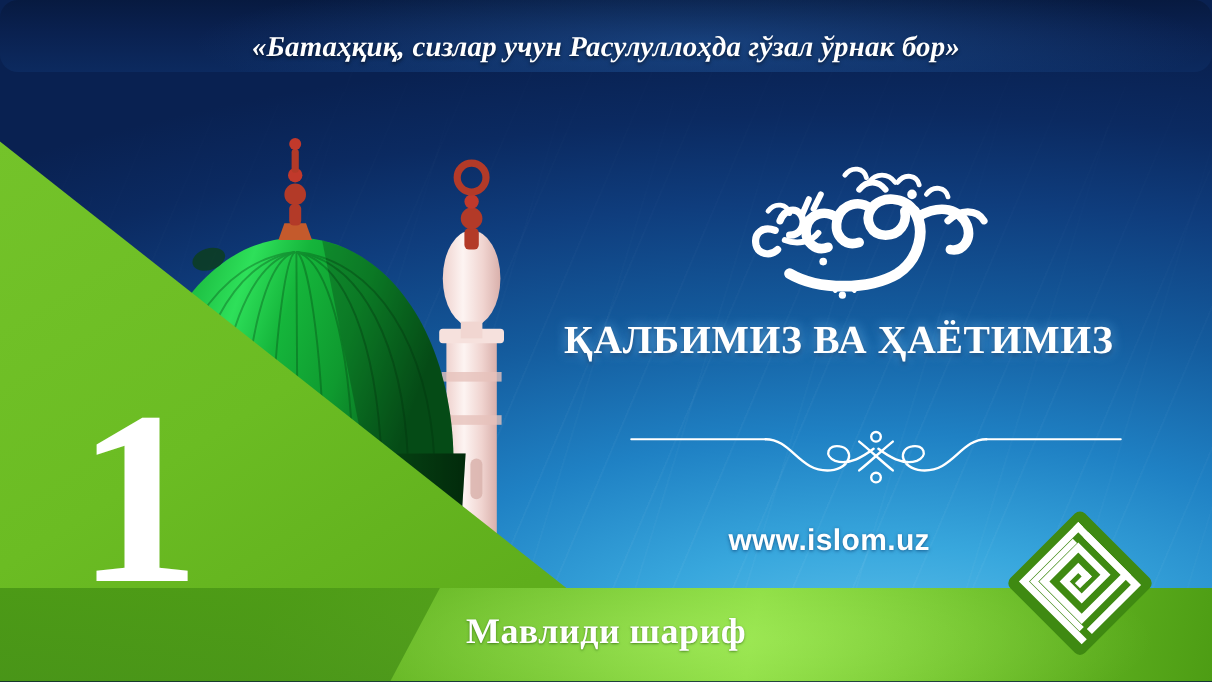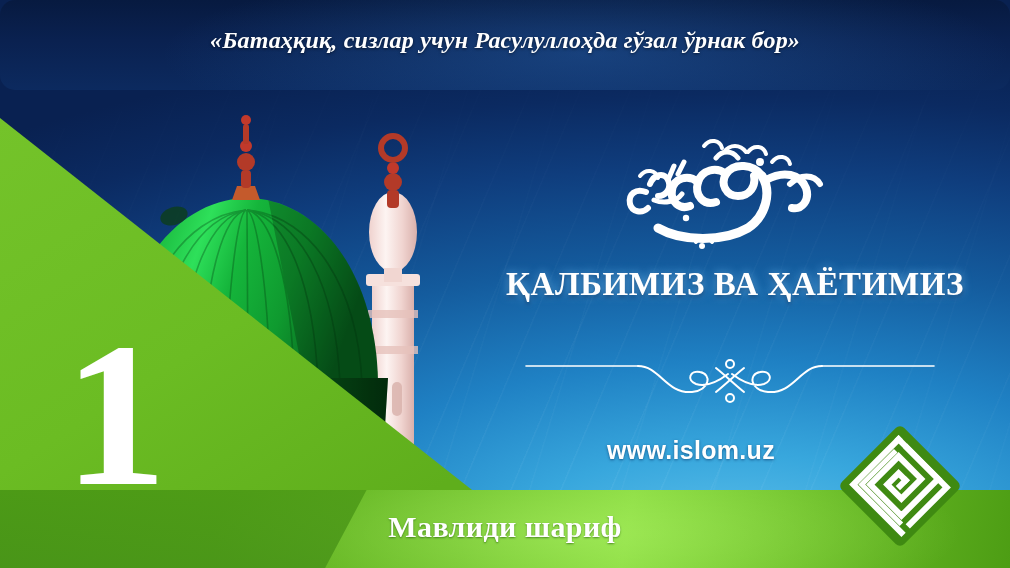--- a/index.html
+++ b/index.html
@@ -31,21 +31,21 @@
       repeating-linear-gradient(107deg, rgba(255,255,255,0.00) 0px, rgba(255,255,255,0.00) 33px, rgba(255,255,255,0.04) 33px, rgba(255,255,255,0.04) 34px, rgba(255,255,255,0.00) 35px, rgba(255,255,255,0.00) 88px);
     -webkit-mask-image: radial-gradient(100% 80% at 62% 88%, rgba(0,0,0,0.95) 0%, rgba(0,0,0,0.55) 45%, rgba(0,0,0,0.25) 75%, rgba(0,0,0,0.1) 100%);
             mask-image: radial-gradient(100% 80% at 62% 88%, rgba(0,0,0,0.95) 0%, rgba(0,0,0,0.55) 45%, rgba(0,0,0,0.25) 75%, rgba(0,0,0,0.1) 100%);
     opacity: .9;
   }
 
   
   .top-band {
     position: absolute;
     left: 0; top: 0;
-    width: 1010px; height: 90px;
+    width: 1010px; height: 60px;
     background: linear-gradient(180deg, #071a40 0%, #0a2150 45%, #0c2a5f 100%);
     z-index: 6;
     border-radius: 15px;
   }
   .top-band .glow {
     position: absolute; inset: 0;
     background: radial-gradient(60% 140% at 58% 60%, rgba(48,120,200,0.35) 0%, rgba(10,33,80,0) 70%);
   }
   .quote {
     position: absolute;
@@ -114,21 +114,21 @@
   .calligraphy {
     position: absolute;
     left: 150px; top: 22px;
     width: 230px; height: 140px;
   }
   .calligraphy svg { display:block; width:100%; height:100%; }
 
   .headline {
     position: absolute;
     left: 0; right: 10px; top: 168px;
-    text-align: center;
+    text-align: left;
     color: #ffffff;
     font-family: "Liberation Serif", serif;
     font-weight: bold;
     font-size: 33px;
     line-height: 1.22;
     letter-spacing: .6px;
     text-shadow: 0 0 10px rgba(120,200,255,.75), 0 2px 4px rgba(0,30,70,.75);
     white-space: nowrap;
   }
 

